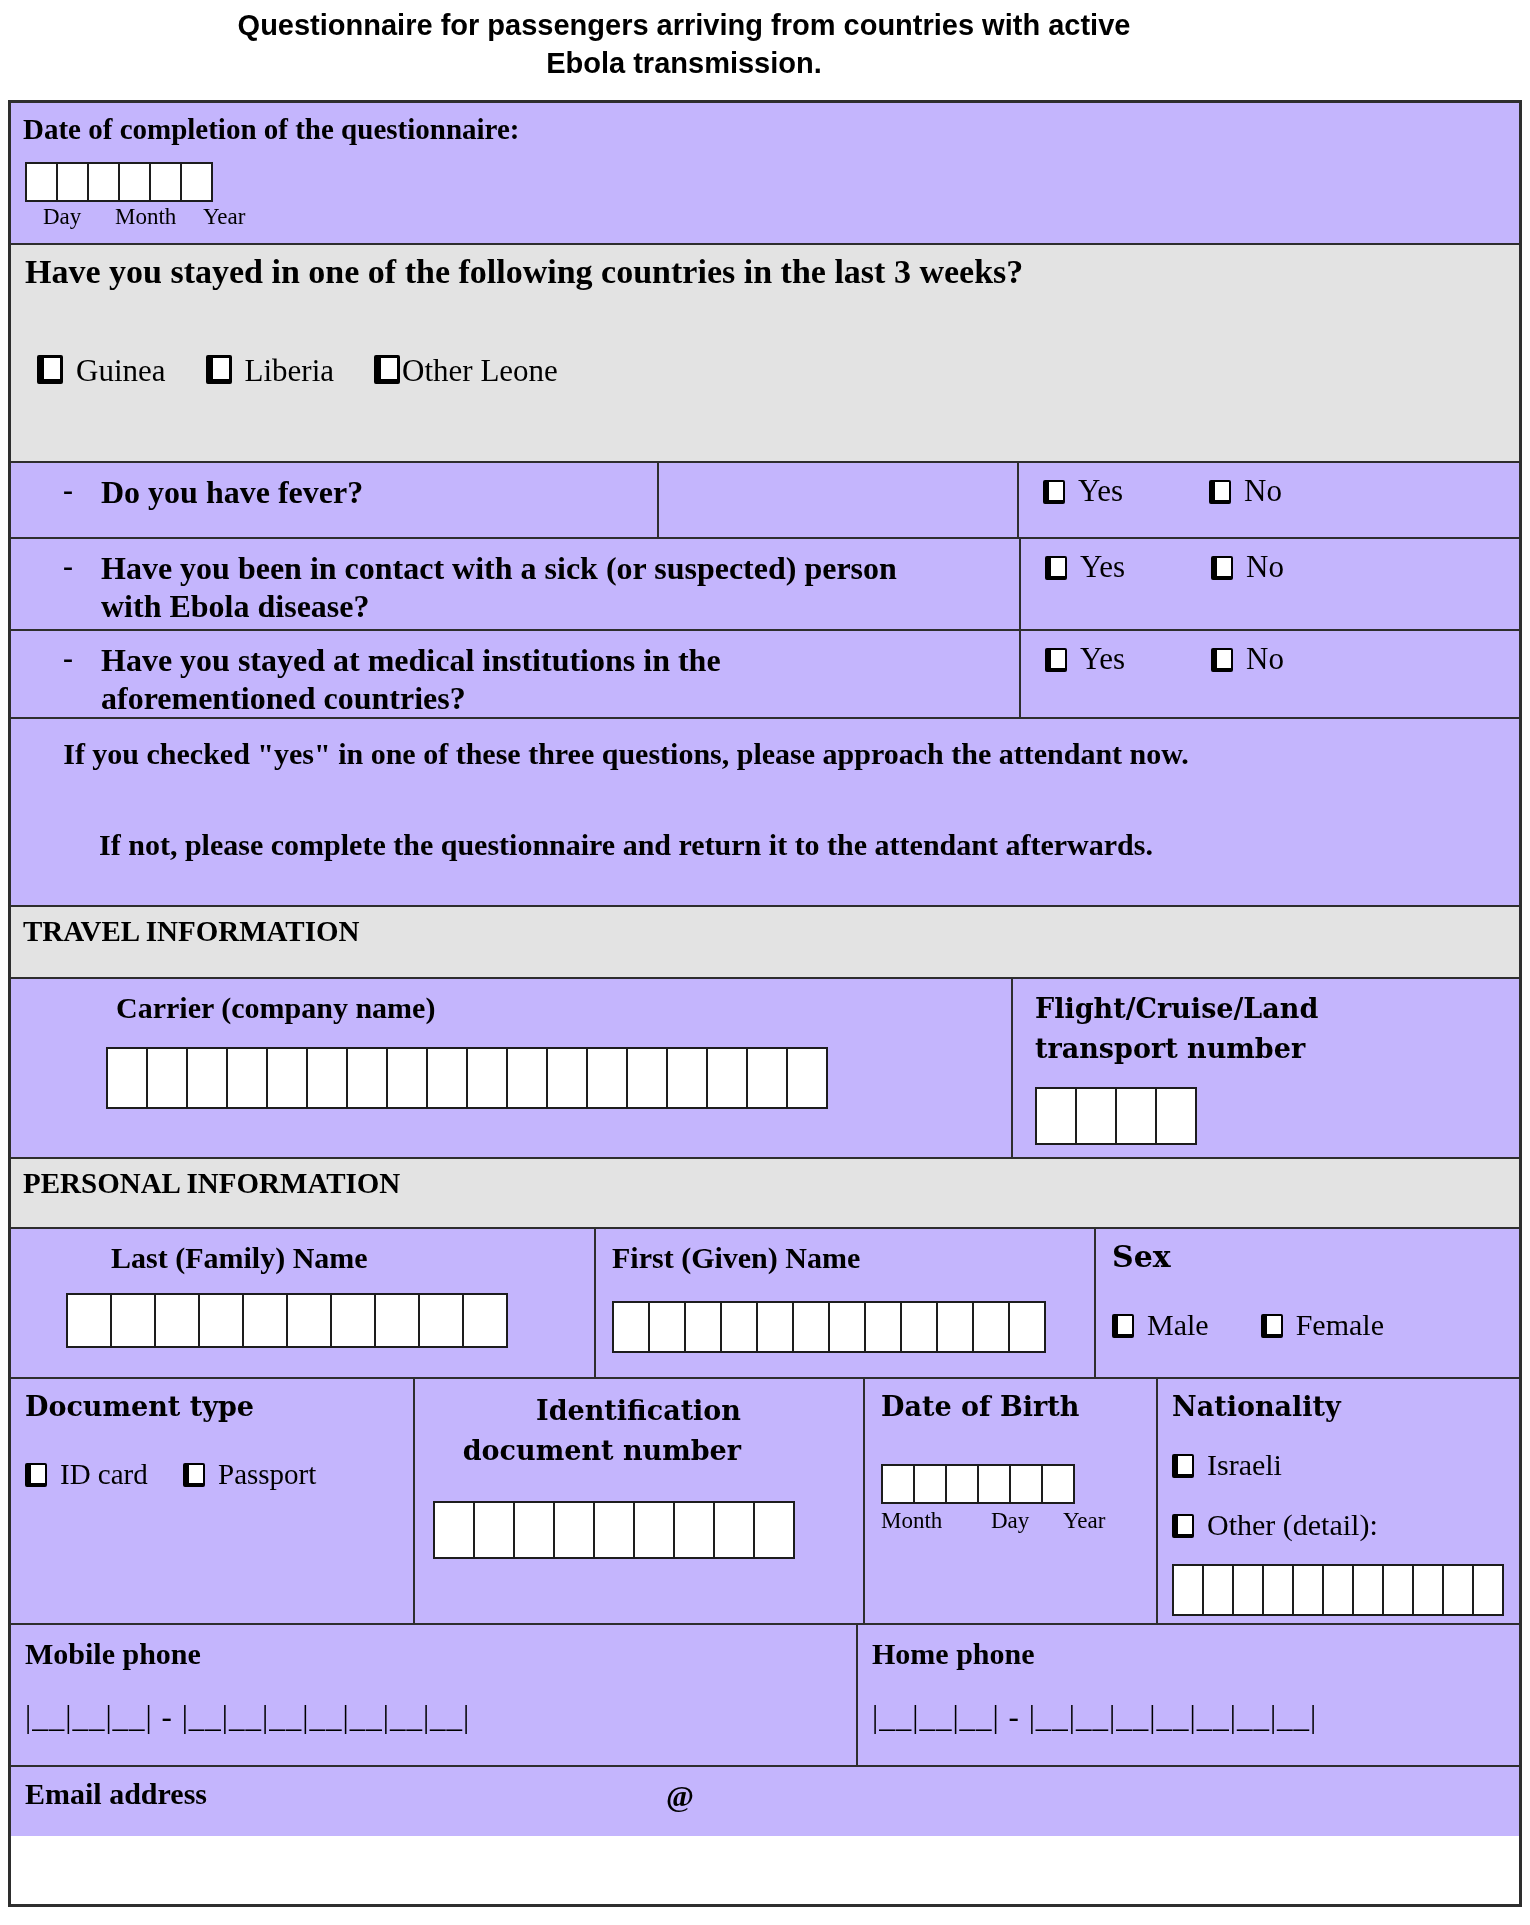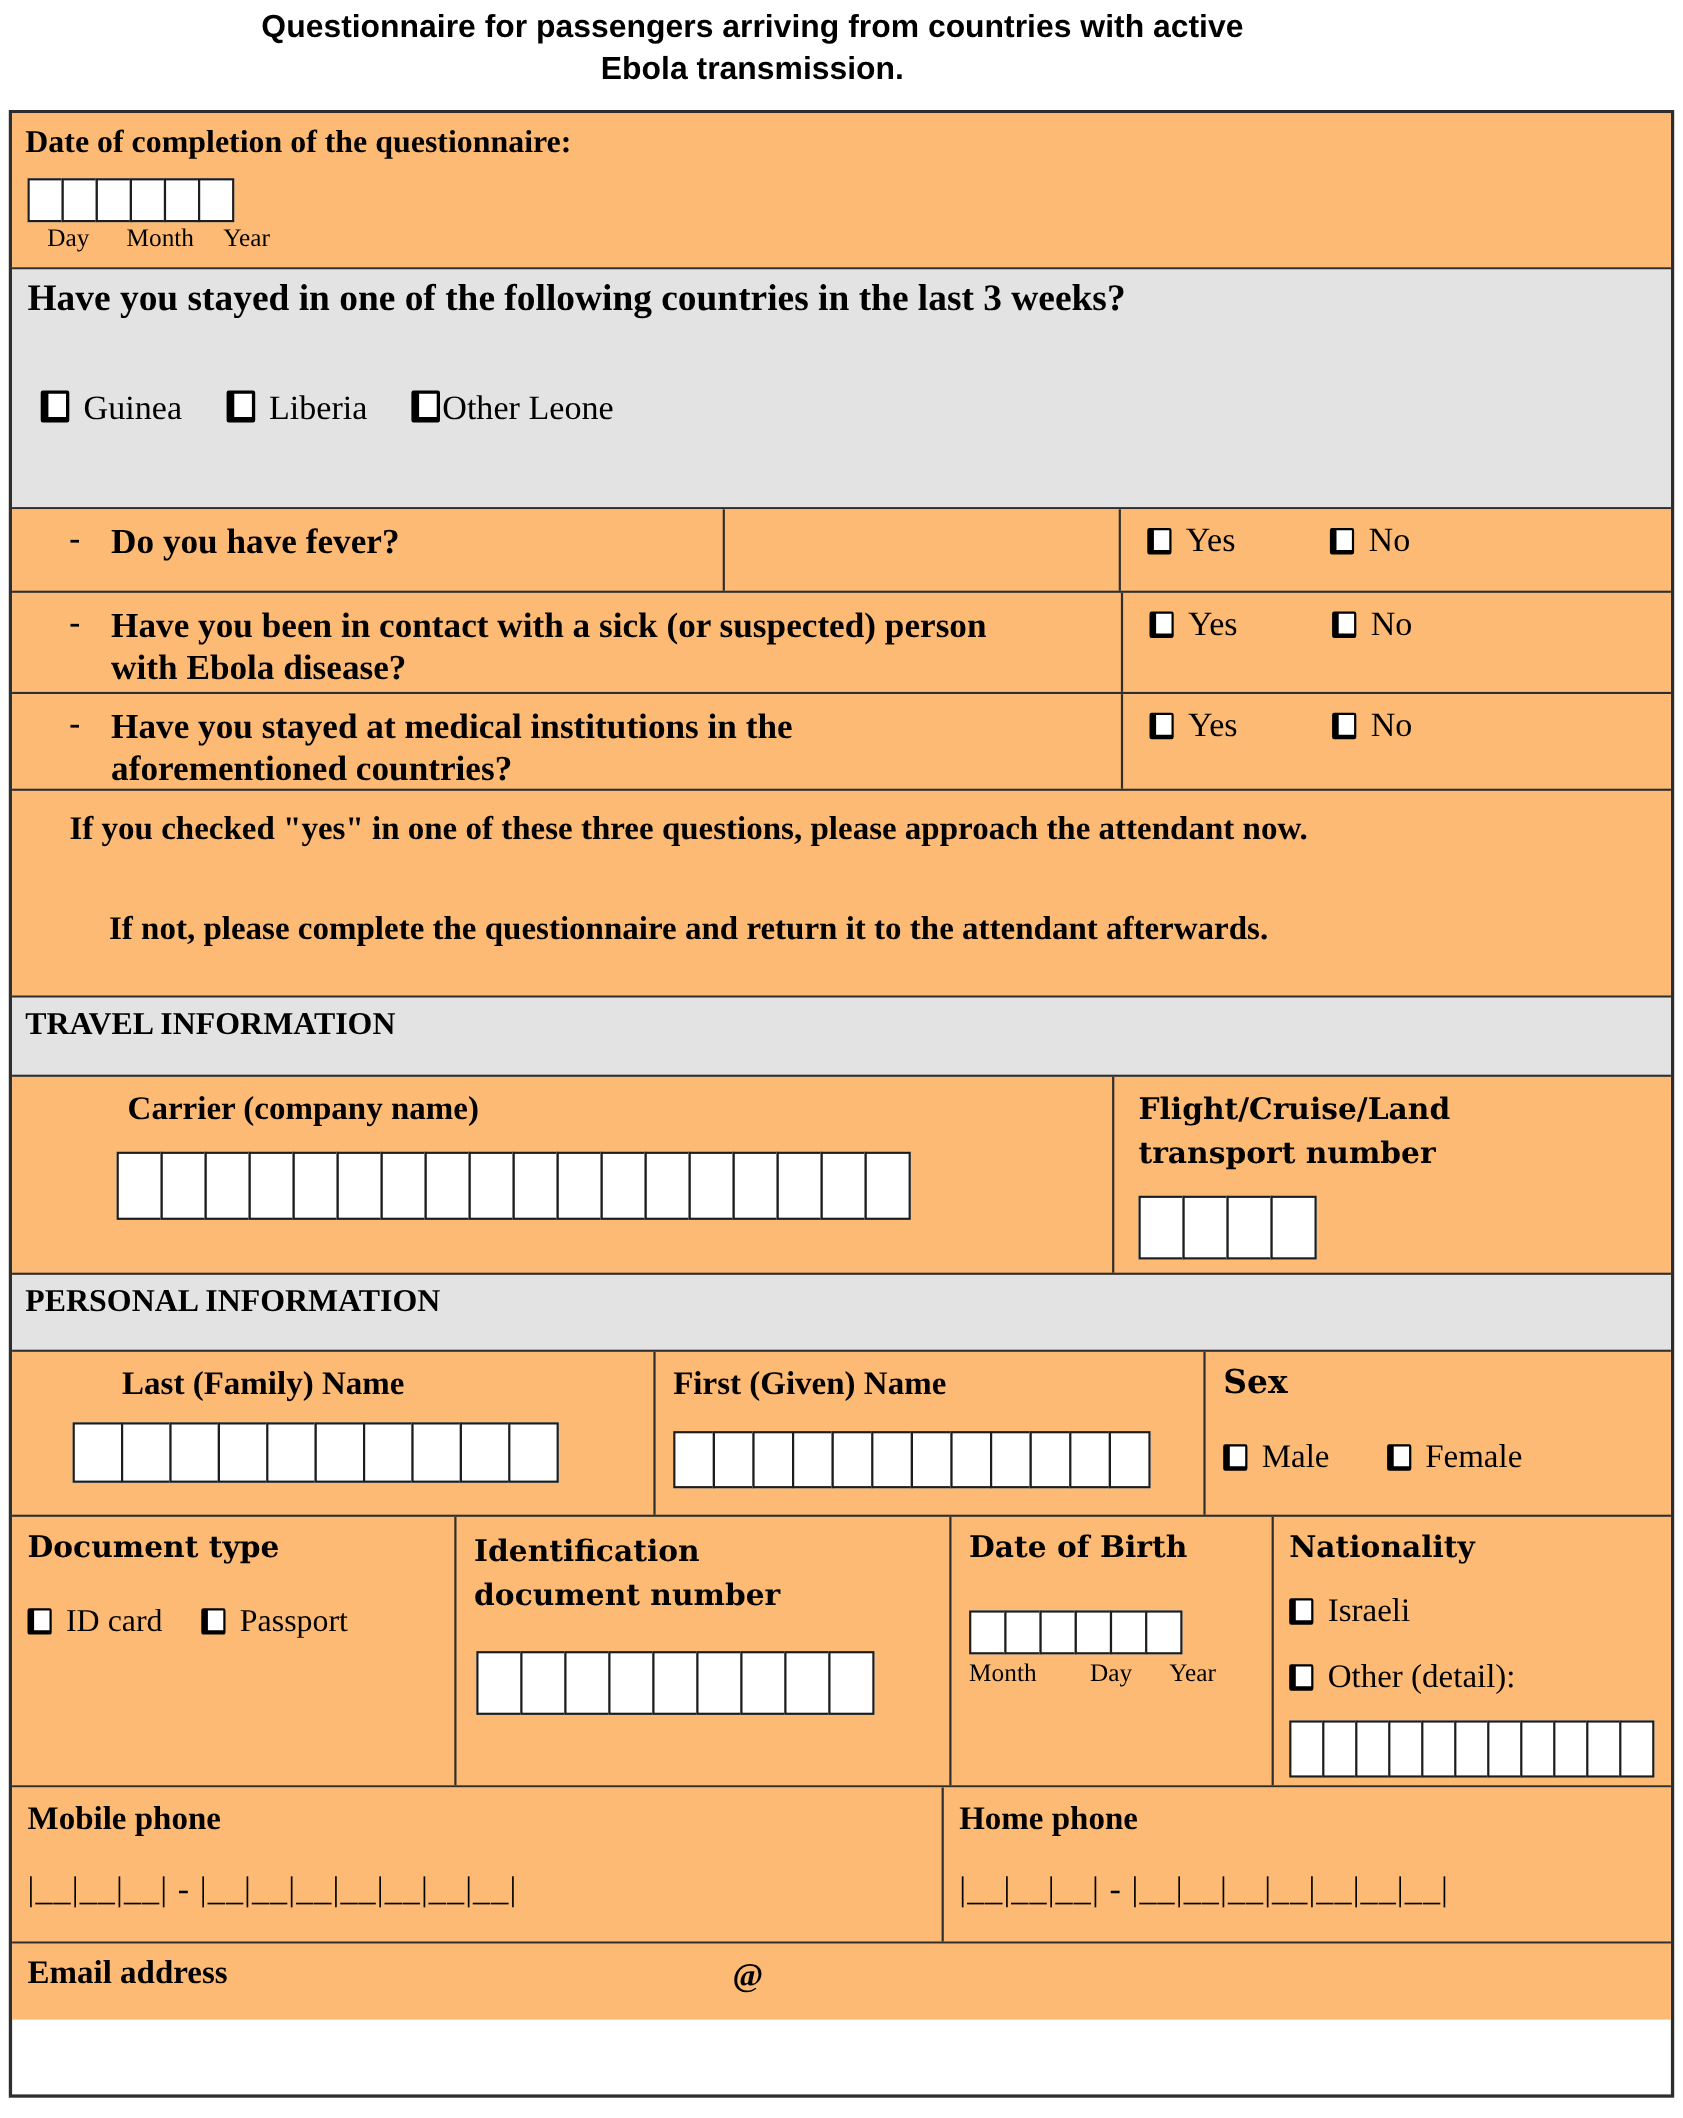--- a/index.html
+++ b/index.html
@@ -7,21 +7,21 @@
        font-family:"Liberation Serif",serif;color:#000;}
 
   
   .page-title{position:absolute;top:6px;left:16px;width:1336px;text-align:center;
     font-family:"Liberation Sans",sans-serif;font-weight:bold;font-size:29px;line-height:38px;}
 
   
   .form-table{position:absolute;left:8px;top:100px;width:1514px;height:1807px;
     border:3px solid #2e2e2e;box-sizing:border-box;background:#fff;}
   .row{box-sizing:border-box;border-bottom:2px solid #2e2e2e;position:relative;
-    display:flex;align-items:stretch;background:#fdba74;}
+    display:flex;align-items:stretch;background:#c4b5fd;}
   .row:last-child{border-bottom:none;}
   .gray{background:#e3e3e3;}
   .cell{box-sizing:border-box;position:relative;}
   .cell.vline{border-right:2px solid #2e2e2e;}
 
   .blabel{font-weight:bold;font-size:29px;}
   .q{font-weight:bold;font-size:32px;line-height:38px;}
   .opt-text{font-size:31px;}
   .georgia{font-family:"DejaVu Serif",serif;font-size:27px;font-weight:bold;}
 
@@ -95,21 +95,21 @@
   .c-sex{flex:1;padding:10px 0 0 16px;}
   .c-sex .opts{margin-top:34px;white-space:nowrap;}
   .c-sex .opt-text{font-size:30px;}
   .sex-opt + .sex-opt{margin-left:48px;}
 
   
   .r-doc{height:246px;}
   .c-doctype{width:404px;padding:12px 0 0 14px;}
   .c-doctype .opts{margin-top:36px;white-space:nowrap;font-size:29px;}
   .doc-opt + .doc-opt{margin-left:28px;}
-  .c-idnum{width:450px;padding:12px 0 0 16px;}
+  .c-idnum{width:450px;padding:12px 0 0 16px;text-align:right;}
   .c-idnum .georgia{display:block;width:310px;line-height:40px;}
   .c-idnum .boxes{margin:30px 0 0 2px;--bw:42px;--bh:58px;}
   .c-dob{width:293px;padding:12px 0 0 16px;}
   .c-dob .boxes{margin-top:42px;--bw:34px;--bh:40px;}
   .dob-units{position:relative;height:30px;width:260px;font-size:23px;}
   .dob-units span{position:absolute;top:4px;}
   .dobu-month{left:0px;}.dobu-day{left:110px;}.dobu-year{left:182px;}
   .c-nat{flex:1;padding:12px 0 0 14px;}
   .c-nat .natopt{margin-top:26px;font-size:30px;}
   .c-nat .boxes{margin-top:22px;--bw:32px;--bh:52px;}

